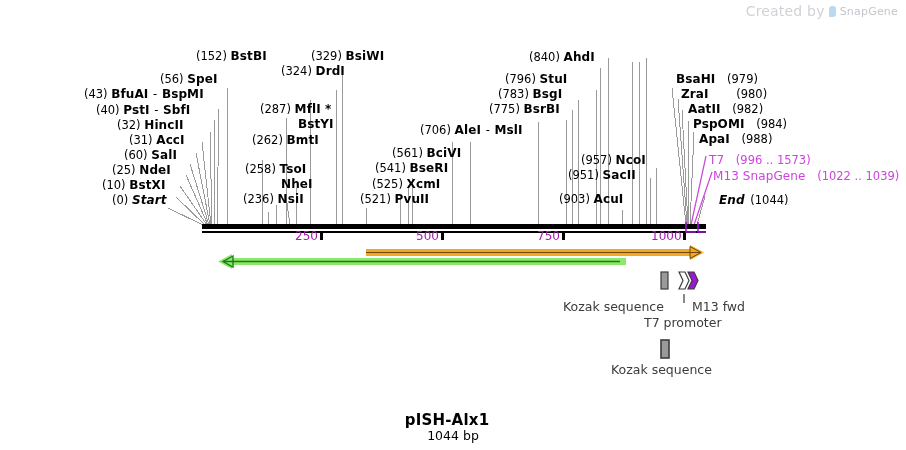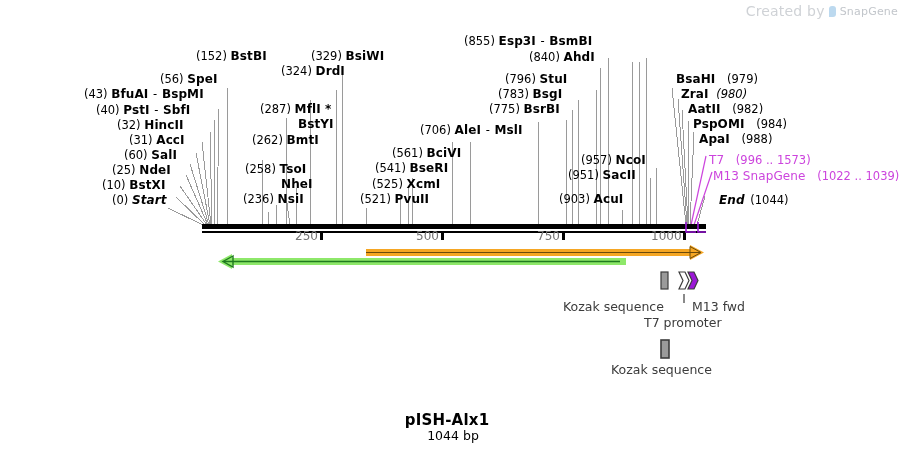--- a/index.html
+++ b/index.html
@@ -67,21 +67,21 @@
   .lbl.purple, .lbl.purple .pos, .lbl.purple .enz { color: #cc44dd; }
   .lbl.purple .enz { font-weight: 400; font-size: 12px; }
 
   
   svg.lines { position:absolute; left:0; top:0; width:906px; height:450px; pointer-events:none; }
 
   
   .ruler-num {
     position: absolute;
     font-size: 12px;
-    color: #737373;
+    color: #a21caf;
     white-space: nowrap;
   }
 
   
   .feat-label {
     position: absolute;
     font-size: 12.5px;
     color: #3c3c3c;
     white-space: nowrap;
   }
@@ -338,26 +338,20 @@
   <div class="lbl" style="left:372px; top:178px;">
     <span class="pos">(525)</span>
     <span class="enz">XcmI</span>
   </div>
 
   <div class="lbl" style="left:360px; top:193px;">
     <span class="pos">(521)</span>
     <span class="enz">PvuII</span>
   </div>
 
-  <div class="lbl" style="left:464px; top:35px;">
-    <span class="pos">(855)</span>
-    <span class="enz">Esp3I</span>
-    <span class="dash">-</span>
-    <span class="enz">BsmBI</span>
-  </div>
 
   <div class="lbl" style="left:529px; top:51px;">
     <span class="pos">(840)</span>
     <span class="enz">AhdI</span>
   </div>
 
   <div class="lbl" style="left:505px; top:73px;">
     <span class="pos">(796)</span>
     <span class="enz">StuI</span>
   </div>
@@ -387,21 +381,21 @@
     <span class="enz">AcuI</span>
   </div>
 
   <div class="lbl" style="left:676px; top:73px;">
     <span class="enz">BsaHI</span>
     <span class="pos" style="margin-left:8px;">(979)</span>
   </div>
 
   <div class="lbl" style="left:681px; top:88px;">
     <span class="enz">ZraI</span>
-    <span class="pos" style="margin-left:4px;font-style:italic;">(980)</span>
+    <span class="pos" style="margin-left:24px;">(980)</span>
   </div>
 
   <div class="lbl" style="left:688px; top:103px;">
     <span class="enz">AatII</span>
     <span class="pos" style="margin-left:8px;">(982)</span>
   </div>
 
   <div class="lbl" style="left:693px; top:118px;">
     <span class="enz">PspOMI</span>
     <span class="pos" style="margin-left:8px;">(984)</span>

